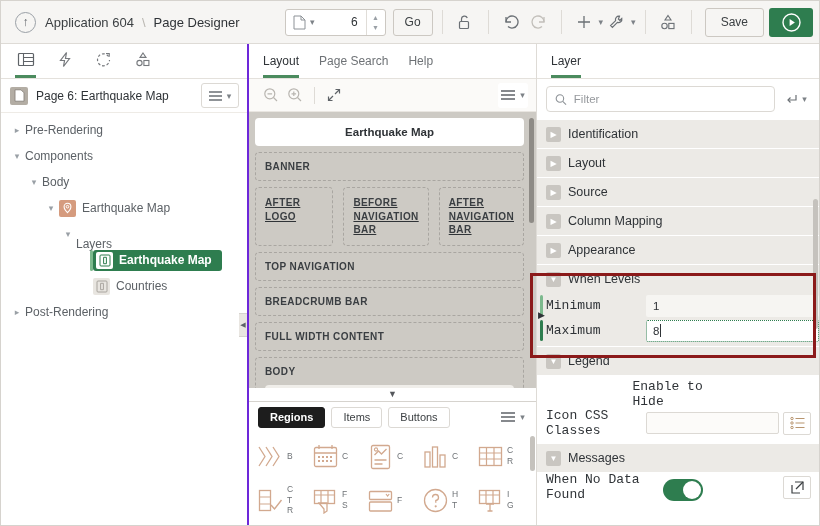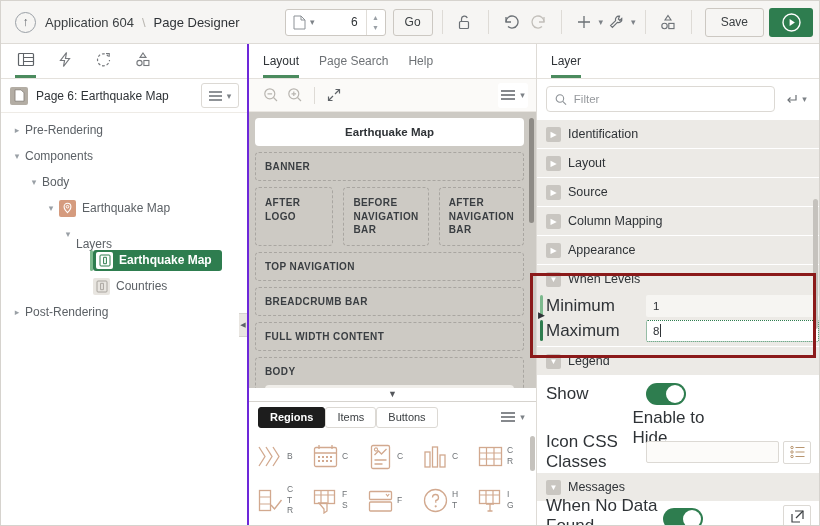--- a/index.html
+++ b/index.html
@@ -106,32 +106,32 @@
   .layout-area { flex: 1; background: #cdcac4; overflow: hidden; position: relative;
                  padding: 6px 12px 0 6px; }
   .lscroll { position: absolute; right: 2px; top: 6px; width: 5px; height: 105px;
              background: #8e8b86; border-radius: 3px; }
   .pillbar { background: #fff; border-radius: 4px; height: 28px; display: flex;
              align-items: center; justify-content: center; font-size: 11.5px;
              font-weight: bold; color: #2f3337; margin-bottom: 6px; }
   .lregion { border: 1px dashed #a9a6a1; border-radius: 4px; padding: 8px 9px;
              font-size: 10px; font-weight: bold; color: #3a3e42; letter-spacing: .4px;
              margin-bottom: 6px; }
-  .lrow { display: flex; gap: 10px; margin-bottom: 6px; }
+  .lrow { display: flex; gap: 10px; margin-bottom: 6px; text-decoration: underline; }
   .lrow > .lcell { flex: 1; border: 1px dashed #a9a6a1; border-radius: 4px;
                    padding: 8px 9px; font-size: 10px; font-weight: bold; color: #3a3e42;
                    letter-spacing: .4px; line-height: 1.35; }
   .lbody { border: 1px dashed #a9a6a1; border-radius: 4px; padding: 8px 9px 0 9px;
            font-size: 10px; font-weight: bold; color: #3a3e42; letter-spacing: .4px; }
   .lbody-inner { background: #f0eeea; border-radius: 4px 4px 0 0; height: 12px;
                  margin-top: 8px; }
   .lcaret { text-align: center; color: #55585c; font-size: 9px; height: 13px;
             line-height: 13px; }
   .gallery { flex: 0 0 auto; border-top: 1px solid #d6d3ce; background: #fff; }
-  .gtabs { height: 30px; display: flex; align-items: center; padding: 0 8px 0 9px; }
+  .gtabs { height: 30px; display: flex; align-items: center; padding: 0 8px 0 9px; gap: 6px; }
   .gtab { height: 21px; padding: 0 11px; border: 1px solid #dcd9d4; border-radius: 3px;
           font-size: 11px; color: #3c4043; background: #fff; display: flex;
           align-items: center; cursor: pointer; }
   .gtab.active { background: #1d1d1d; color: #fff; border-color: #1d1d1d; font-weight: bold; }
   .ggrid { padding: 3px 6px 4px 8px; display: grid; grid-template-columns: repeat(5, 1fr);
            gap: 2px; position: relative; }
   .gcell { display: flex; align-items: center; gap: 3px; height: 42px; cursor: pointer; }
   .gimg { width: 27px; height: 27px; flex: 0 0 27px; color: #d2a98f; }
   .glabel { font-size: 8.5px; color: #6e7276; line-height: 1.25; max-width: 14px;
             word-break: break-all; }
@@ -162,21 +162,21 @@
             cursor: pointer; }
   .pg-tog { width: 15px; height: 15px; background: #c9c6c1; border-radius: 2px;
             display: flex; align-items: center; justify-content: center;
             color: #fff; font-size: 8px; flex: 0 0 15px; }
   .pg-label { font-size: 12.5px; color: #2f3337; }
   .pfield { height: 25px; display: flex; align-items: center; padding-left: 9px; gap: 0;
             position: relative; }
   .pf-mark { position: absolute; left: 3px; top: 2px; bottom: 2px; width: 3px;
              background: #7cb98d; border-radius: 2px; }
   .pf-mark.dark { background: #2e7d4f; }
-  .pf-label { width: 100px; font-size: 17px; color: #2f3337; flex: 0 0 100px; }
+  .pf-label { width: 100px; font-size: 13px; color: #2f3337; flex: 0 0 100px; font-family: Liberation Mono, monospace; }
   .pf-input { flex: 1; height: 22px; border: 1px solid #dcd9d4; border-radius: 2px;
               background: #fcfbf9; font-size: 11.5px; color: #2f3337; padding: 0 6px;
               display: flex; align-items: center; font-family: inherit; outline: none; }
   .pf-input.ro { border-color: transparent; background: #f6f5f2; }
   .pf-input.focused { background: #fff; border: 1px dotted #2e7d4f; }
   .caret { display: inline-block; width: 1px; height: 13px; background: #2f3337;
            margin-left: 1px; }
   .toggle { width: 40px; height: 22px; border-radius: 11px; background: #2e7d4f;
             display: flex; align-items: center; justify-content: flex-end; padding: 2px;
             cursor: pointer; }
@@ -608,26 +608,20 @@
               <span class="pf-mark dark"></span>
               <span class="pf-label">Maximum</span>
               <span class="pf-input focused">8<span class="caret"></span></span>
             </div>
           </div>
           <div class="pgroup">
             <span class="pg-tog">▼</span>
             <span class="pg-label">Legend</span>
           </div>
           <div style="padding-top: 4px;">
-            <div class="pfield" style="height: 29px;">
-              <span class="pf-label">Show</span>
-              <span class="toggle">
-                <span class="knob"></span>
-              </span>
-            </div>
             <div class="pfield" style="height: 29px; flex-direction: column;">
               <span class="pf-label">Enable to Hide</span>
               <span class="toggle">
                 <span class="knob"></span>
               </span>
             </div>
             <div class="pfield" style="height: 30px; padding-right: 8px;">
               <span class="pf-label">Icon CSS Classes</span>
               <span class="pf-input"></span>
               <span class="pf-picker">

